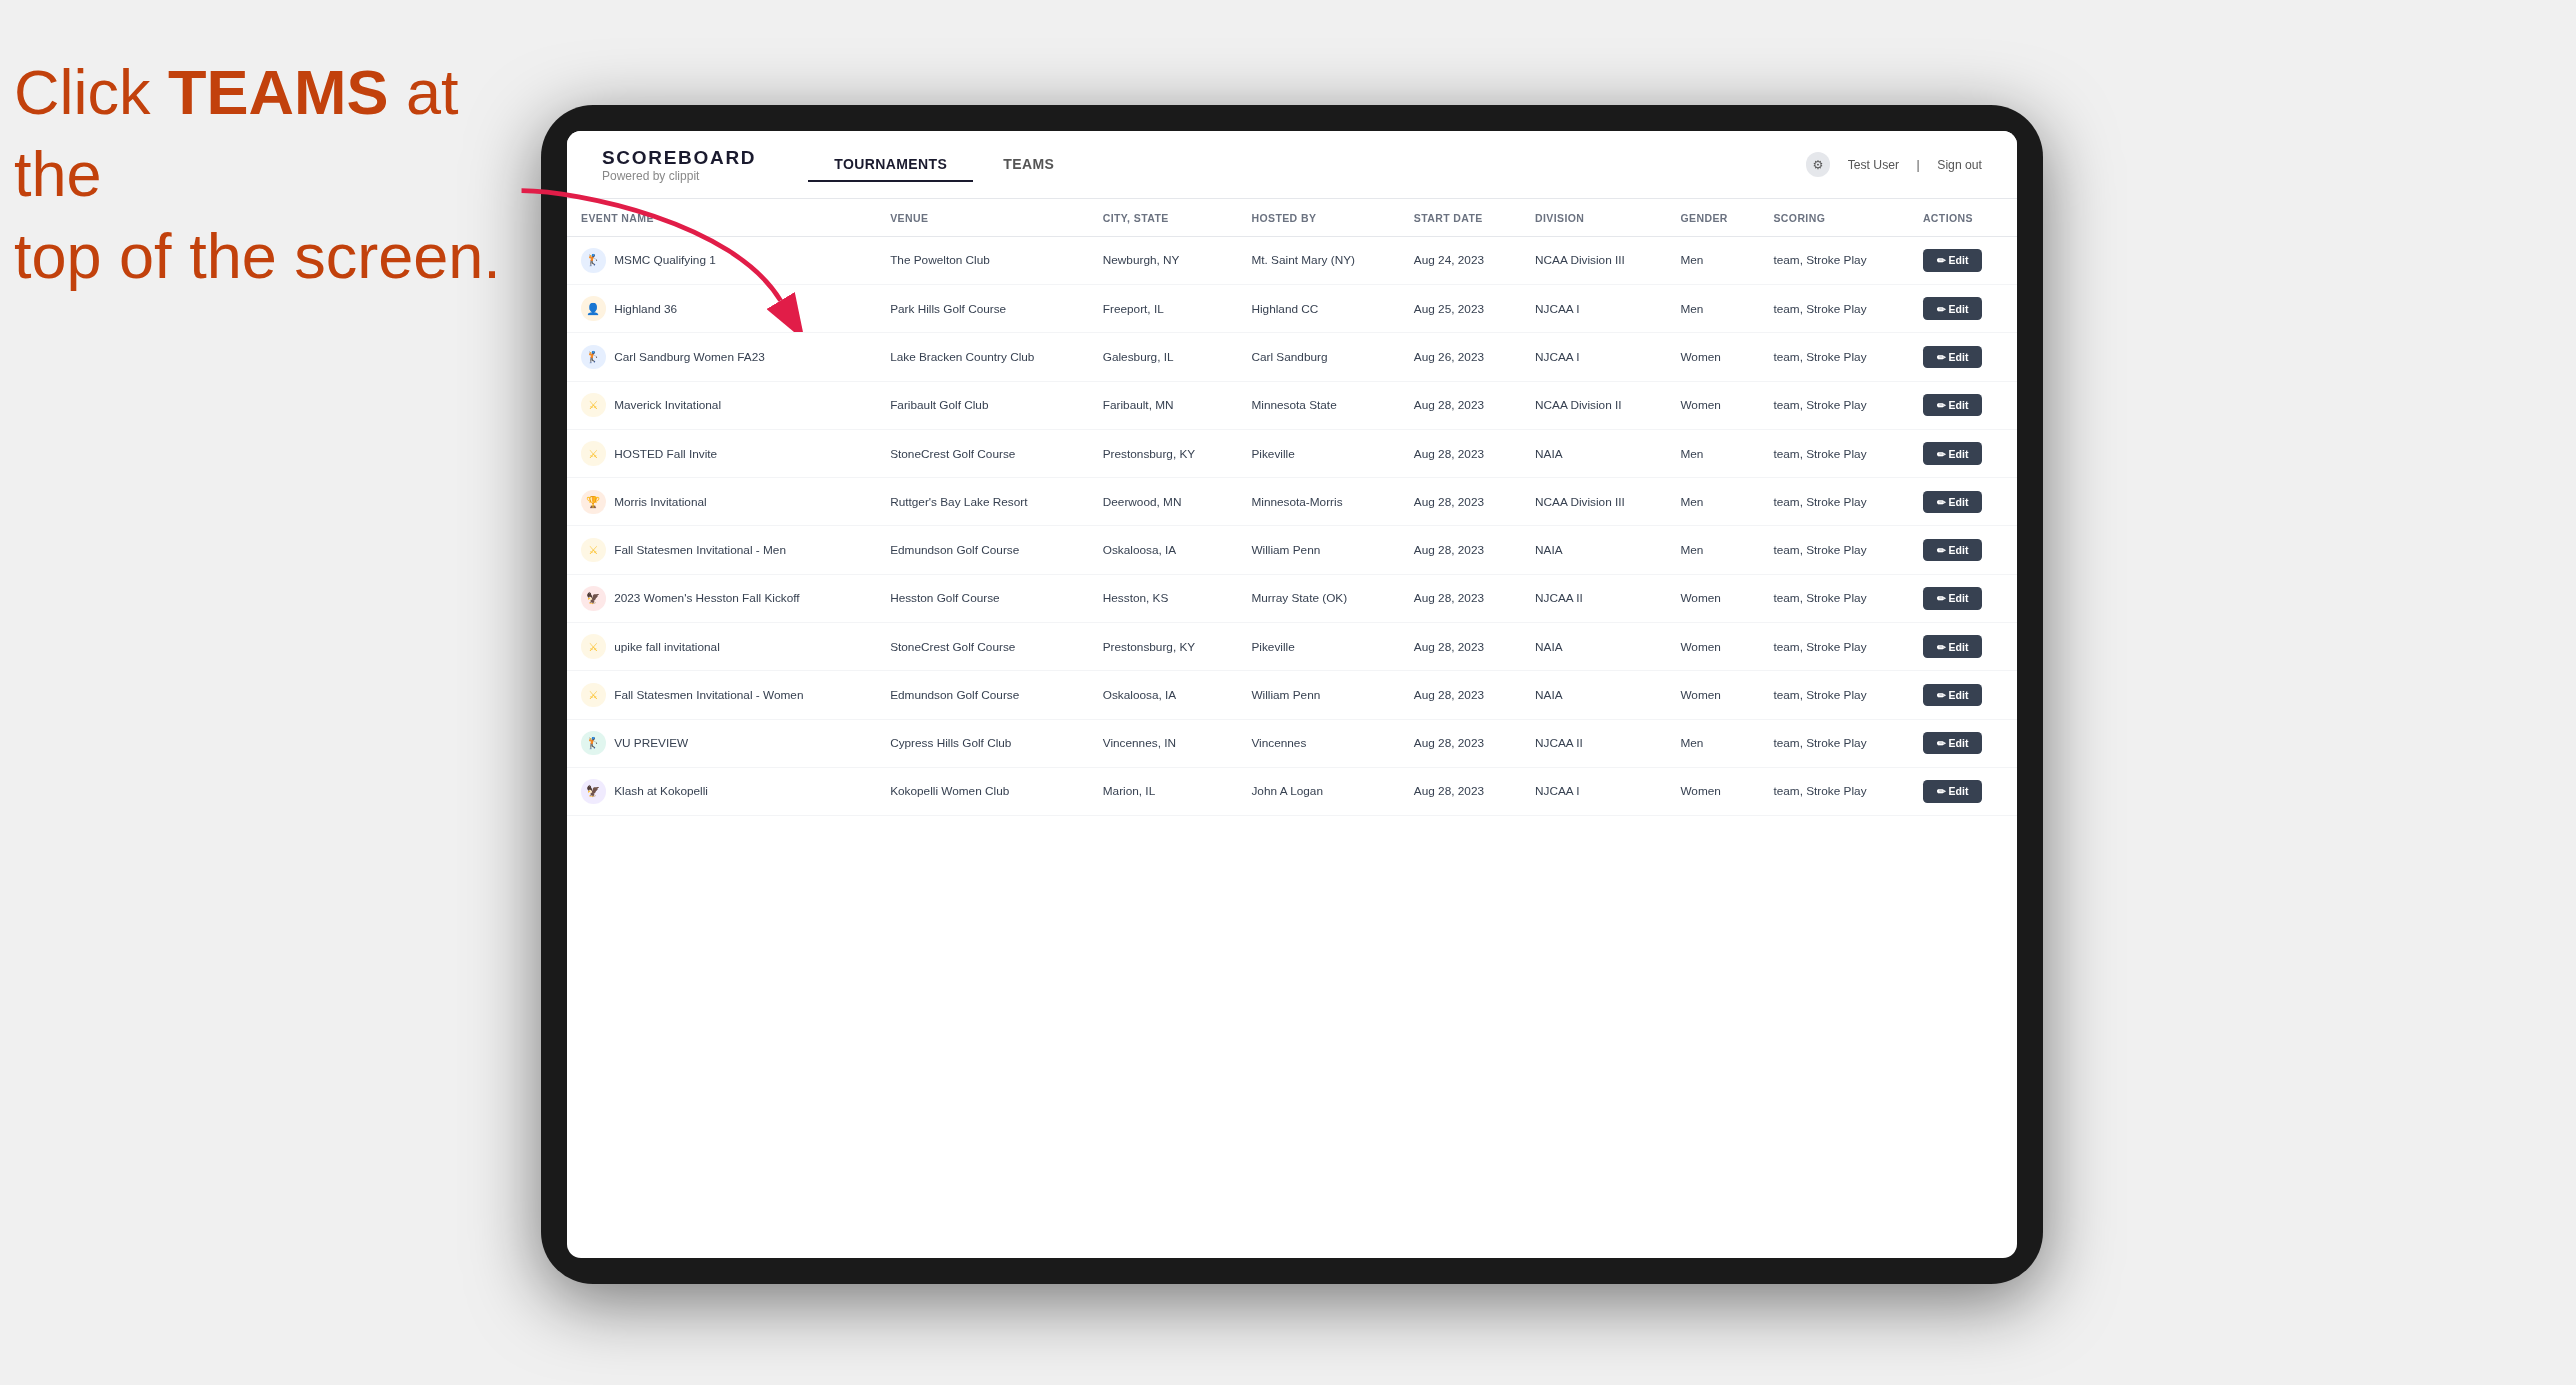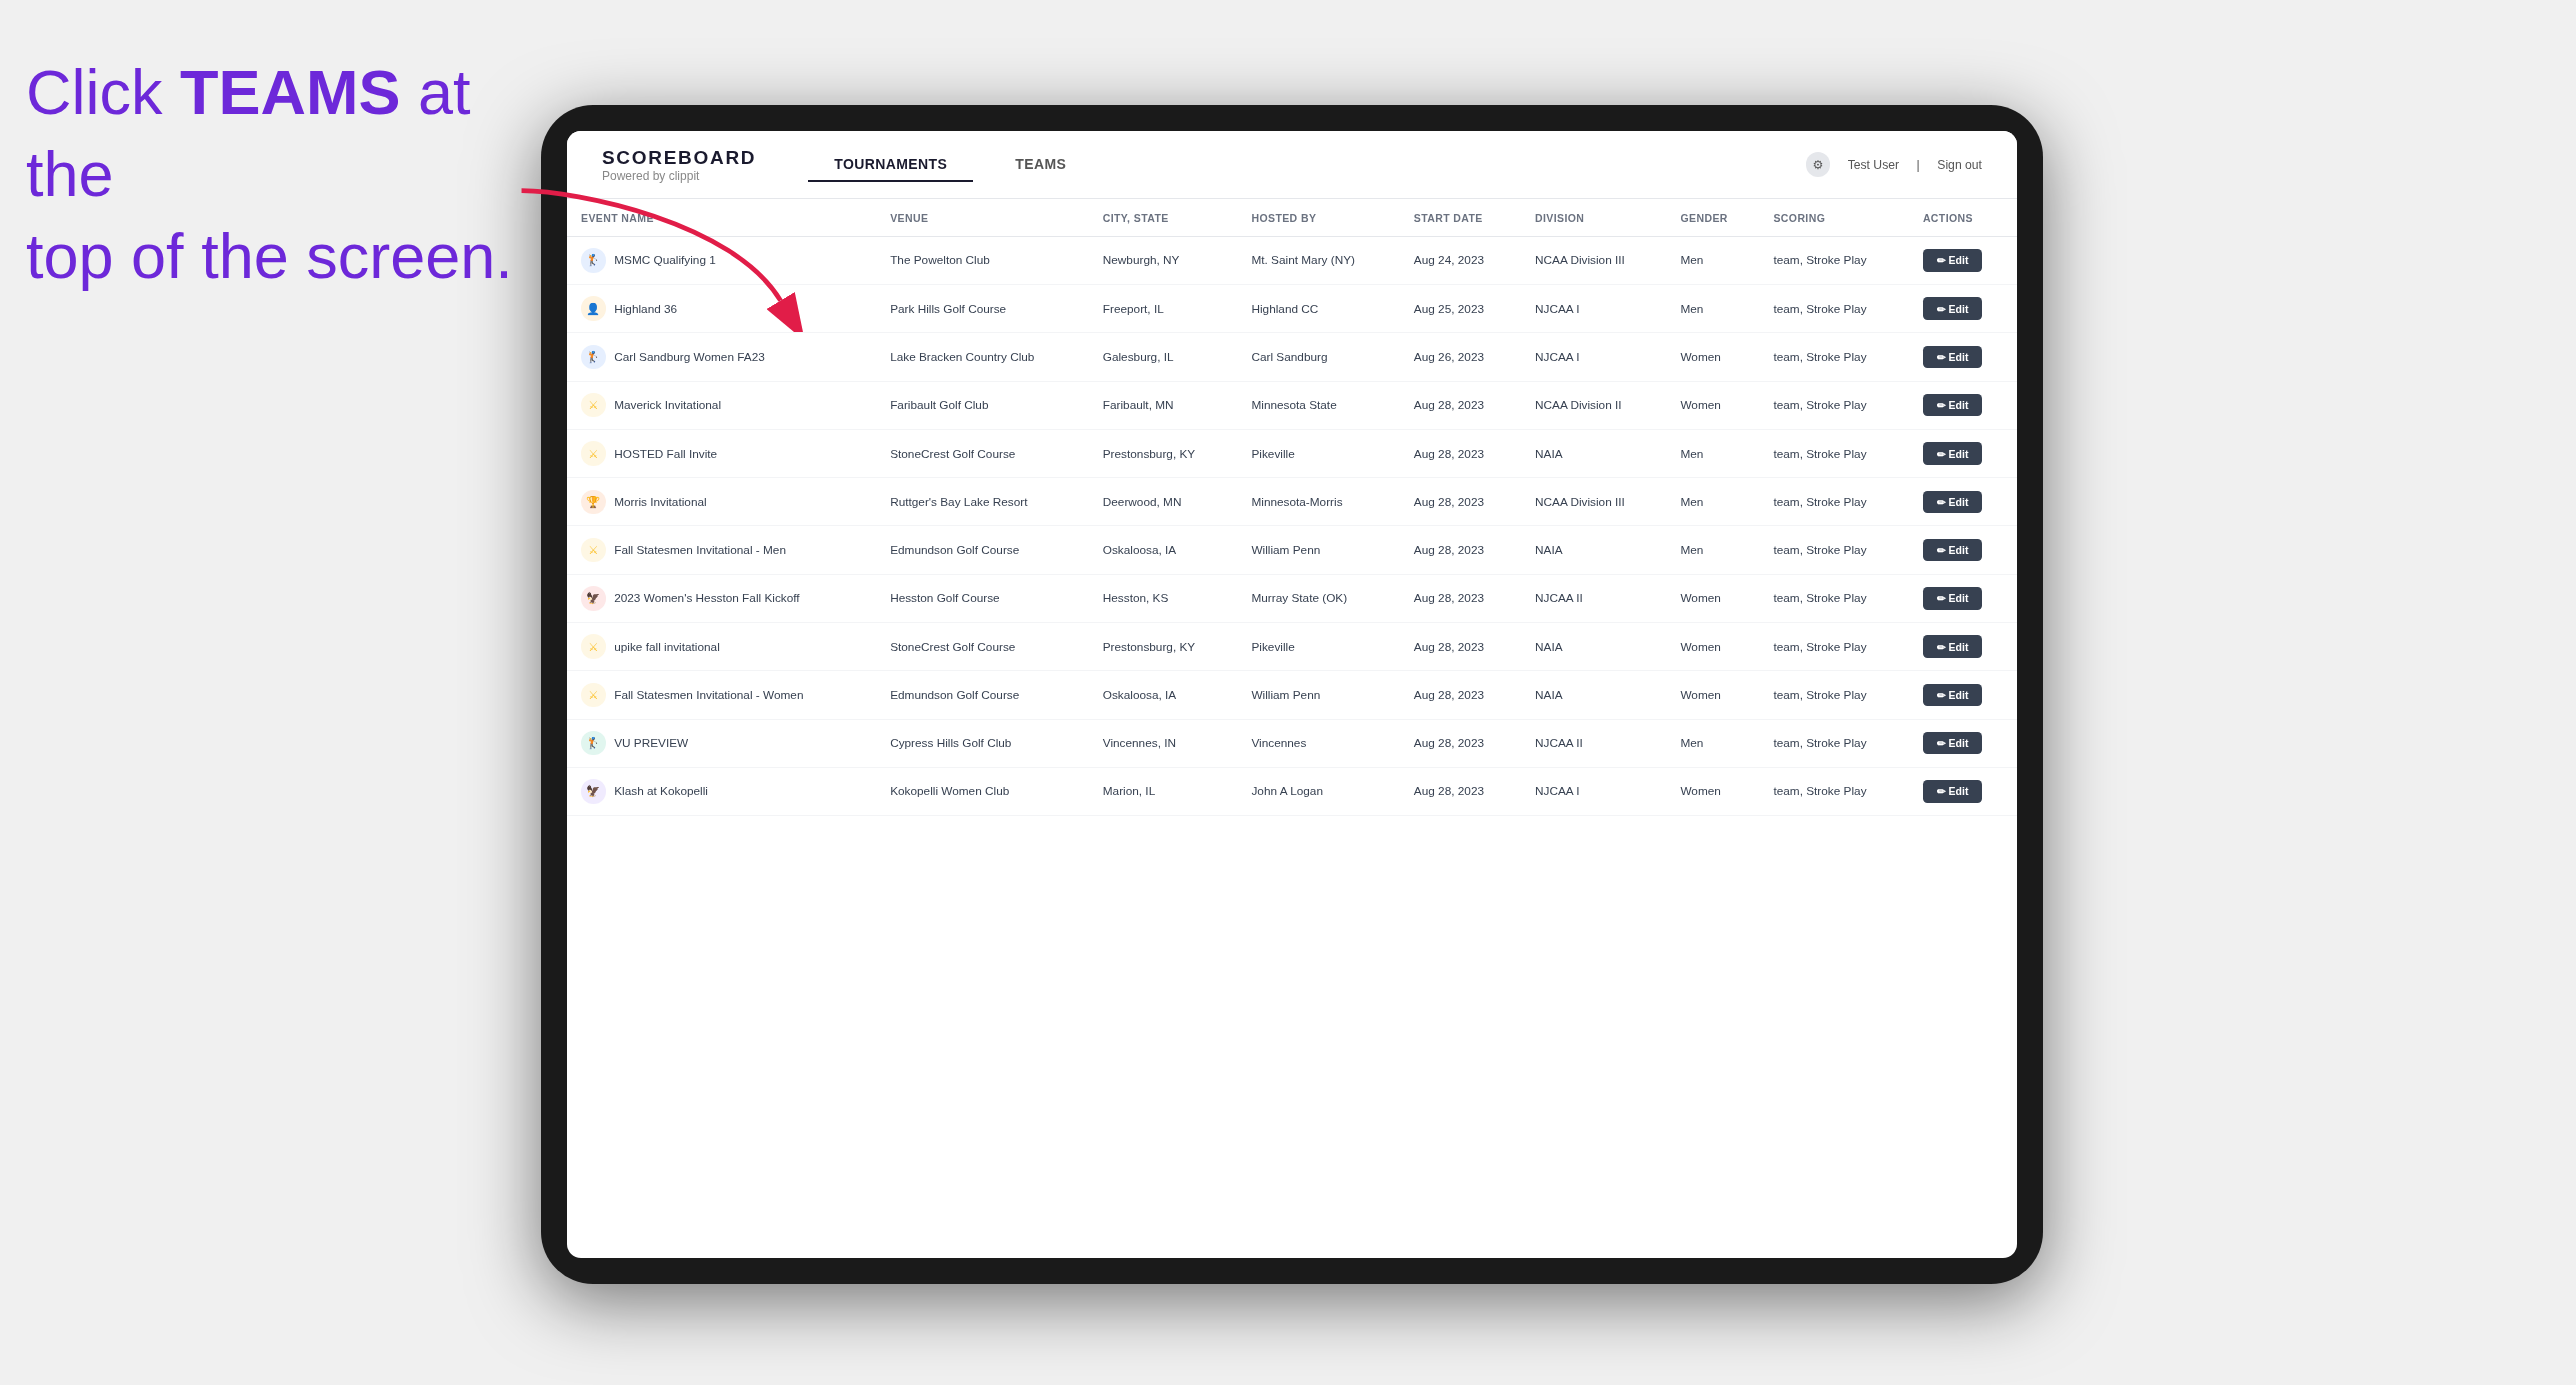--- a/index.html
+++ b/index.html
@@ -9,24 +9,24 @@
       width: 2576px;
       height: 1386px;
       position: relative;
       overflow: hidden;
     }
 
     
     .instruction {
       position: absolute;
       top: 52px;
-      left: 26px;
+      left: 14px;
       font-size: 63px;
       line-height: 1.3;
-      color: #6d28d9;
+      color: #c2410c;
       z-index: 10;
       max-width: 541px;
     }
     .instruction strong {
       font-weight: 900;
     }
 
     
     .arrow-container {
       position: absolute;
@@ -81,21 +81,21 @@
       letter-spacing: 1.7px;
       color: #1a1a2e;
     }
     .logo-subtitle {
       font-size: 12px;
       color: #888;
     }
 
     .nav-links {
       display: flex;
-      gap: 16px;
+      gap: 4px;
       flex: 1;
     }
 
     .nav-item {
       padding: 8.7px 26px;
       font-size: 14px;
       font-weight: 600;
       color: #555;
       cursor: pointer;
       border-bottom: 2.6px solid transparent;

